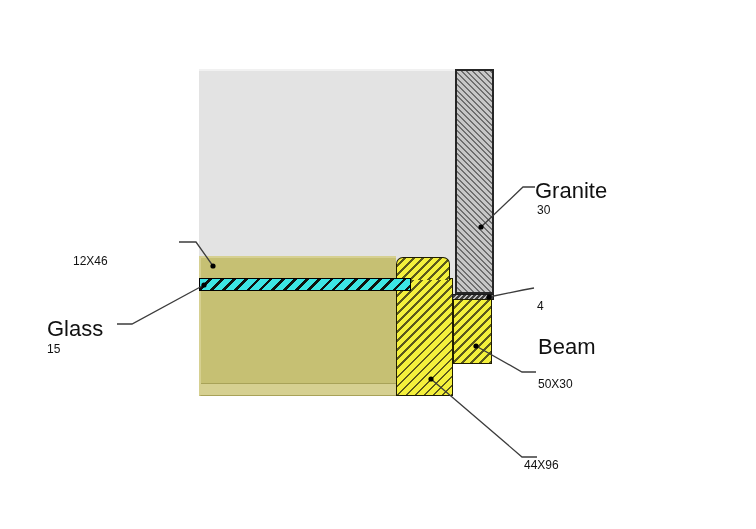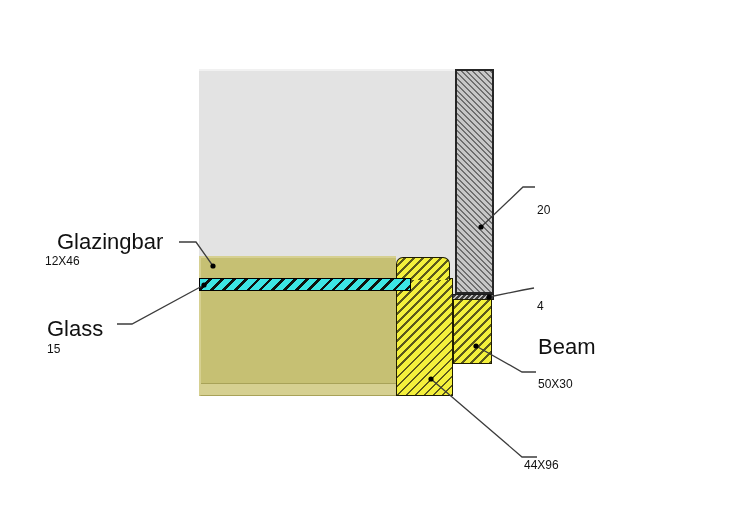--- a/index.html
+++ b/index.html
@@ -116,27 +116,27 @@
     <g fill="#000000">
       <circle cx="213" cy="266" r="2.6"></circle>
       <circle cx="204" cy="285" r="2.6"></circle>
       <circle cx="481" cy="227" r="2.6"></circle>
       <circle cx="489" cy="297" r="2.6"></circle>
       <circle cx="476" cy="346" r="2.6"></circle>
       <circle cx="431" cy="379" r="2.6"></circle>
     </g>
   </svg>
 
-  <div class="co-title" style="left:57px;  top:229px">Glazingbar</div>
-  <div class="co-dim" style="left:45px;  top:255px">12X46</div>
+  <div class="co-dim" style="left:73px;  top:255px">12X46</div>
 
   <div class="co-title" style="left:47px;  top:316px">Glass</div>
   <div class="co-dim" style="left:47px;  top:343px">15</div>
 
-  <div class="co-dim" style="left:537px; top:204px">20</div>
+  <div class="co-title" style="left:535px; top:178px">Granite</div>
+  <div class="co-dim" style="left:537px; top:204px">30</div>
 
   <div class="co-dim" style="left:537px; top:300px">4</div>
 
   <div class="co-title" style="left:538px; top:334px">Beam</div>
   <div class="co-dim" style="left:538px; top:378px">50X30</div>
 
   <div class="co-dim" style="left:524px; top:459px">44X96</div>
 
 </div>
 

